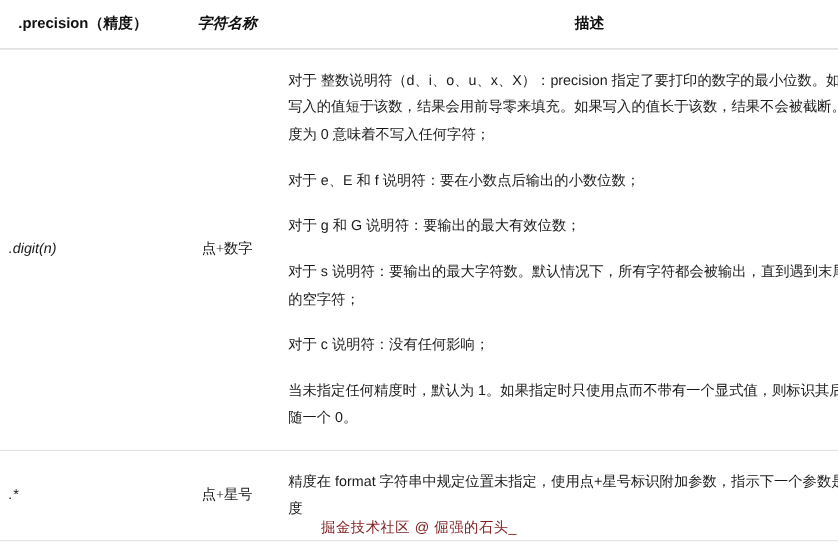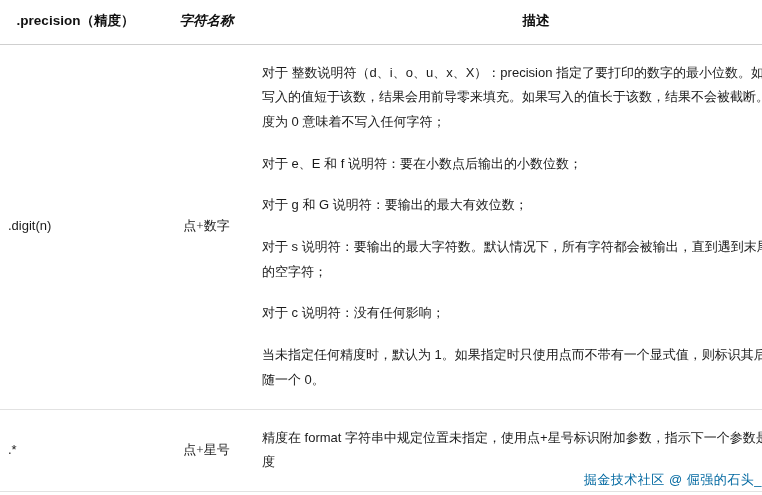--- a/index.html
+++ b/index.html
@@ -43,20 +43,21 @@
     color: #1a1a1a;
     vertical-align: middle;
     border-bottom: 1px solid #e2e2e2;
     line-height: 1.9;
   }
   td.cell-a {
     width: 135px;
     padding-left: 8px;
     padding-right: 6px;
     text-align: left;
+    font-style: italic;
   }
   td.cell-b {
     width: 95px;
     text-align: center;
     font-family: Liberation Serif, serif;
   }
   td.cell-c {
     width: 532px;
     padding: 14px 28px 14px 0;
     text-align: left;
@@ -73,23 +74,23 @@
     padding-bottom: 16px;
   }
   tr.row-1 td {
     height: 336px;
   }
   .watermark {
     position: absolute;
     left: 0;
     right: 0;
     bottom: 6px;
-    text-align: right;
+    text-align: center;
     font-size: 13px;
-    color: #0369a1;
+    color: #7f1d1d;
     letter-spacing: 0.5px;
     user-select: none;
   }
 </style>
 </head>
 <body>
 
 <div class="table-wrap">
   <table class="spec-table">
     <thead>

